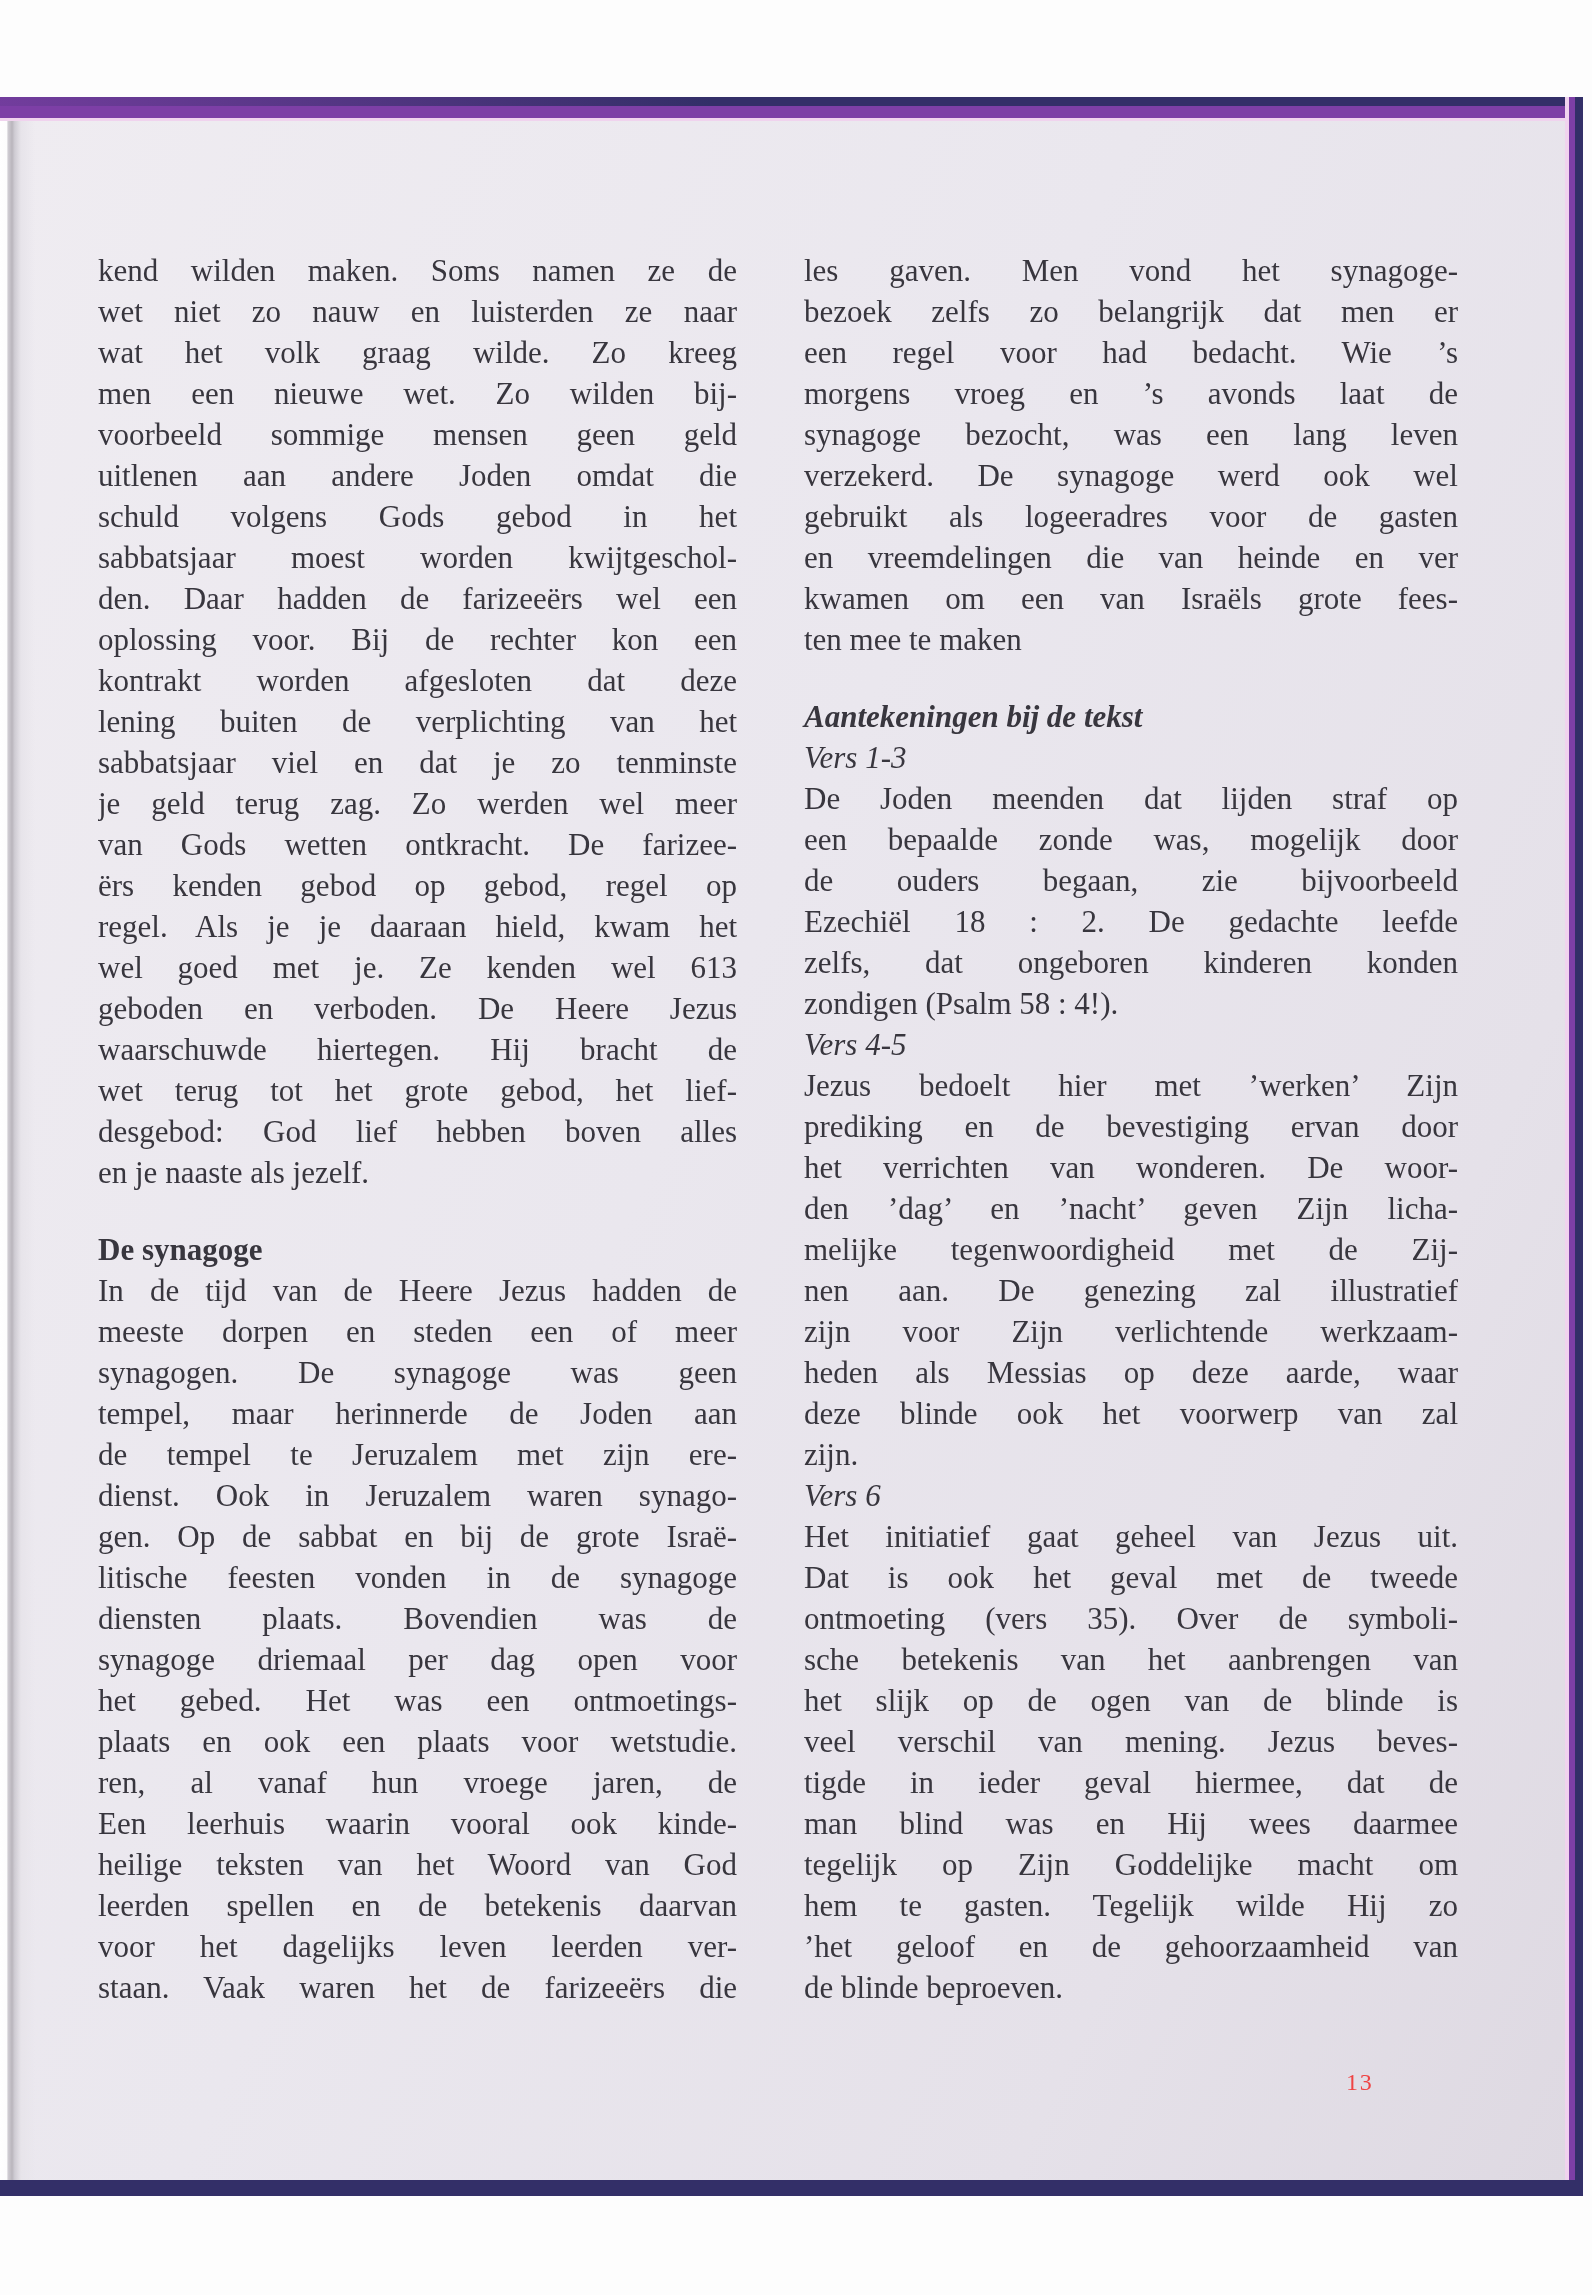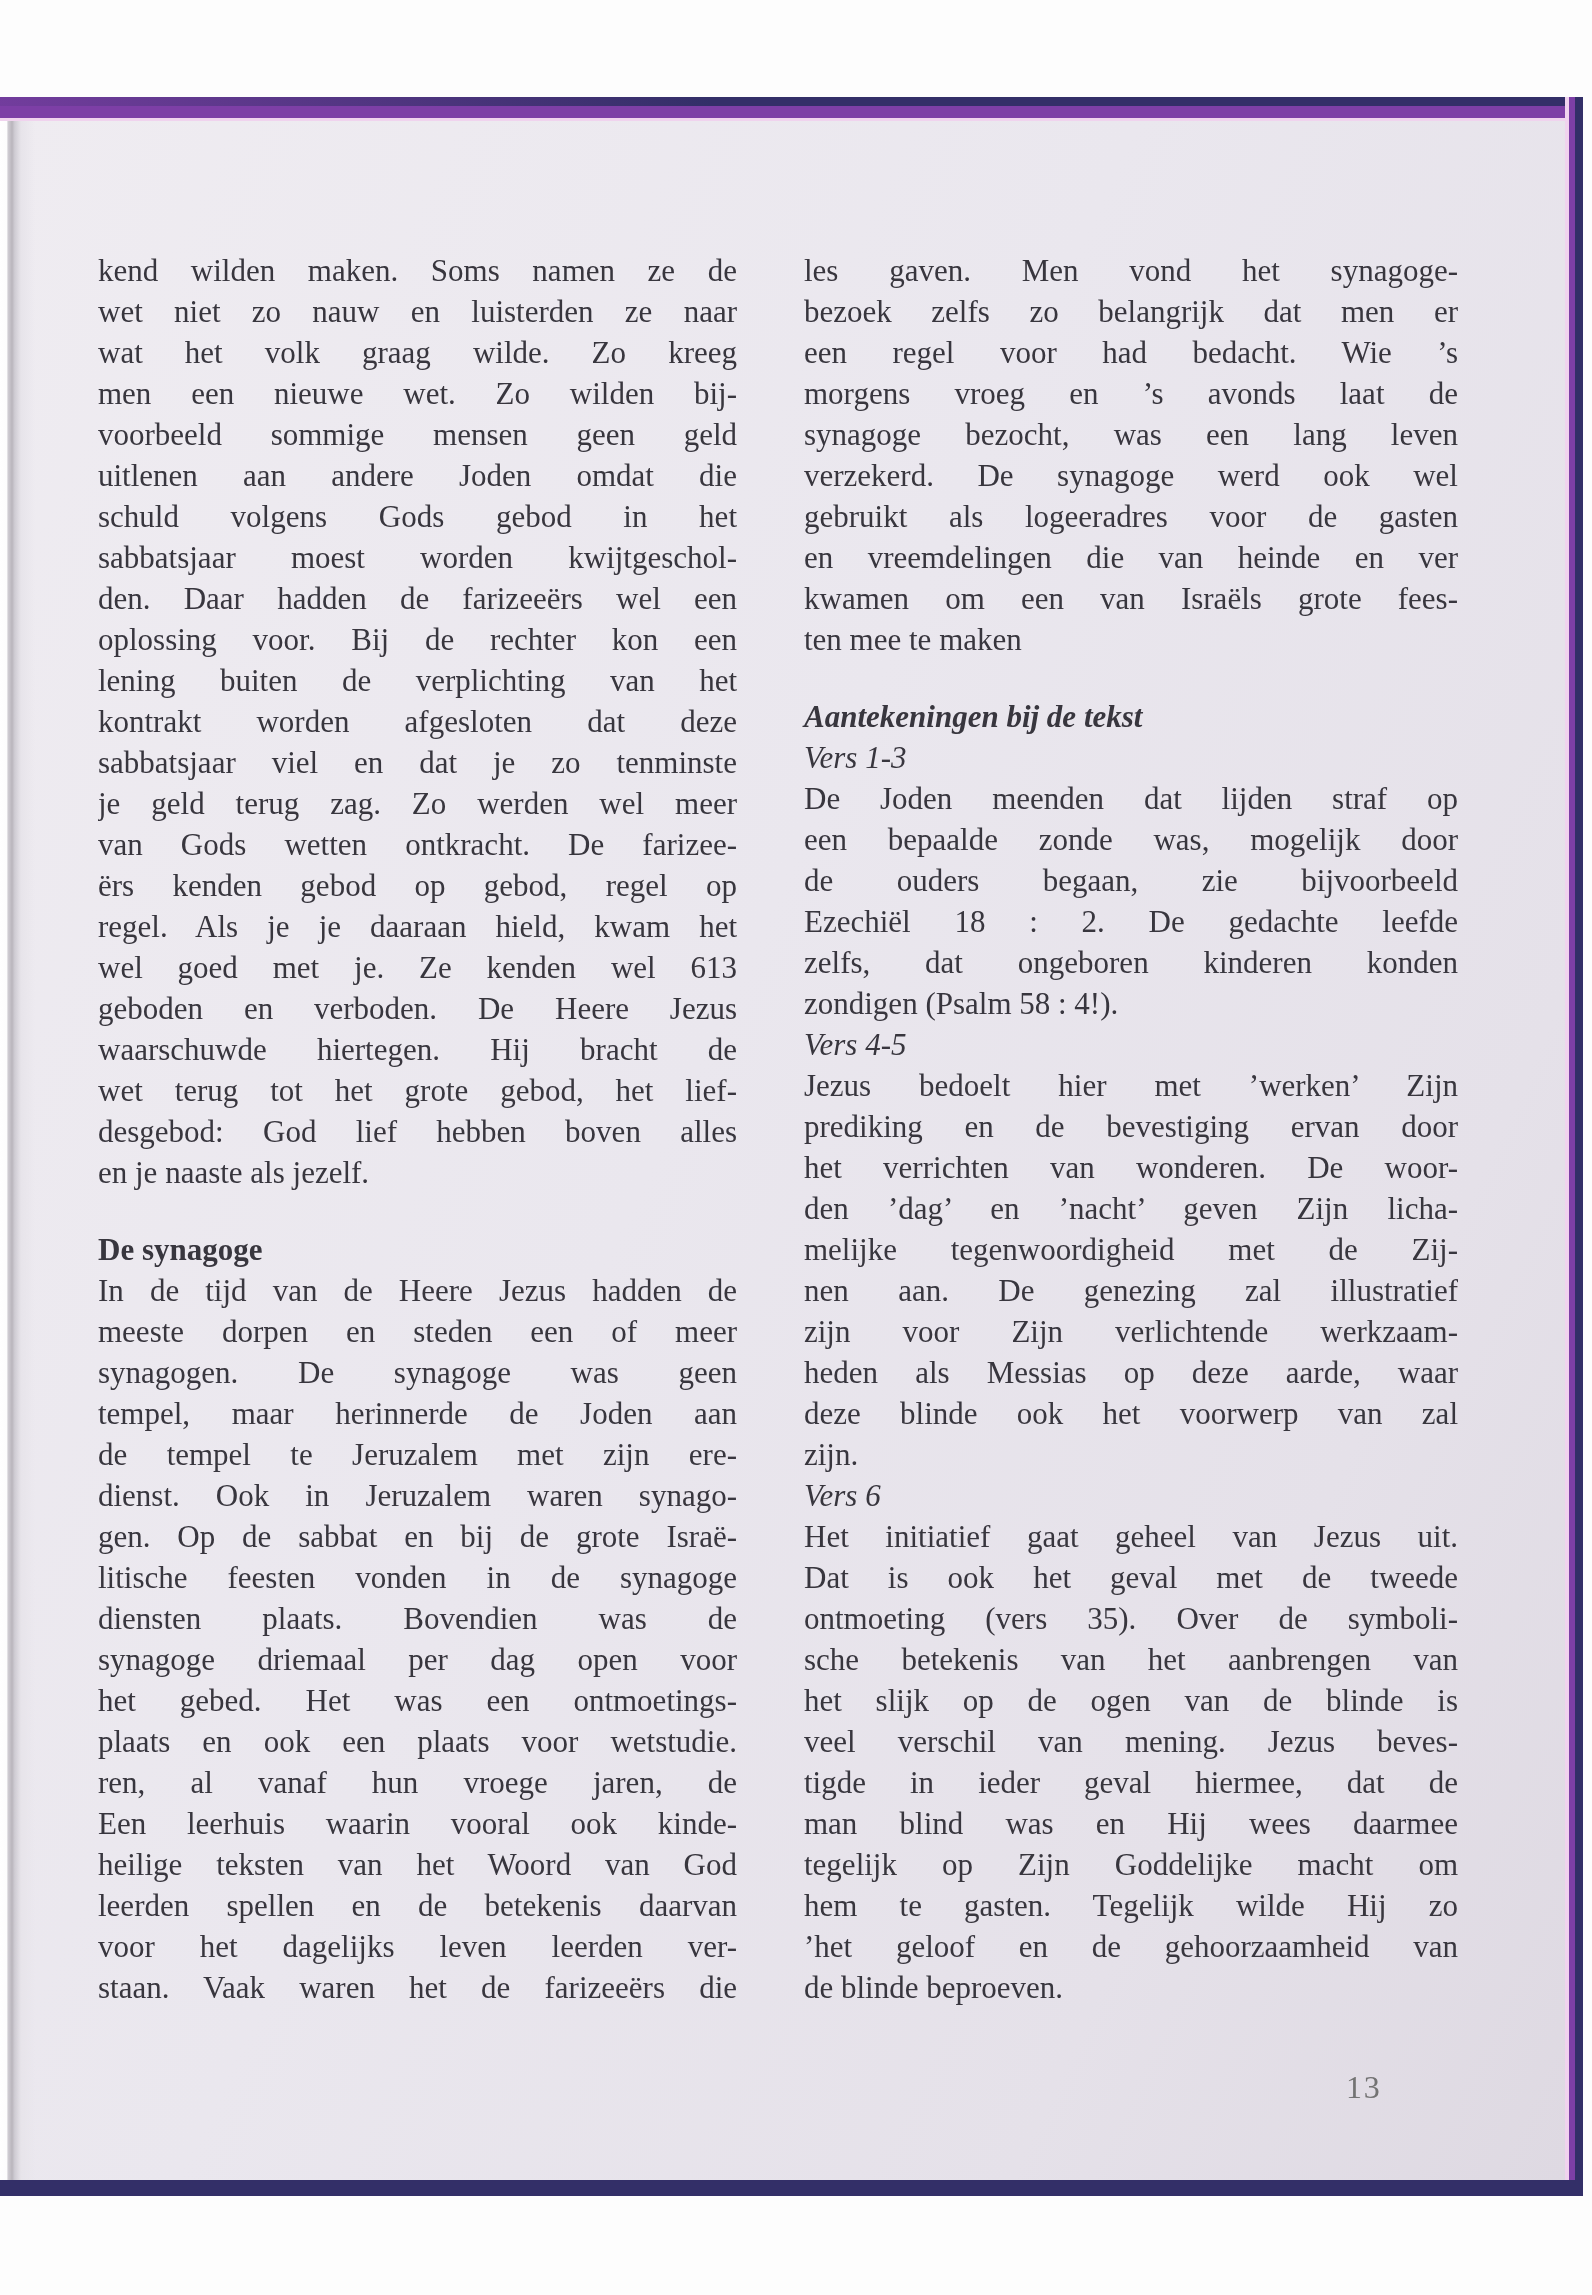--- a/index.html
+++ b/index.html
@@ -55,21 +55,21 @@
     text-align:justify;text-align-last:justify;
     height:41px;overflow:hidden;white-space:normal;
     hyphens:none;-webkit-hyphens:none;
   }
   .line.last{text-align:left;text-align-last:left;}
   .h-bold{font-weight:bold;margin-top:36px;height:41px;}
   .h-bolditalic{font-weight:bold;font-style:italic;margin-top:36px;height:41px;}
   .h-italic{font-weight:normal;font-style:italic;height:41px;}
   .page-num{
     position:absolute;left:1346px;top:2069px;
-    font-size:32px;color:#737373;letter-spacing:1.7px;
+    font-size:24px;color:#ef4444;letter-spacing:1.7px;
   }
 </style>
 </head>
 <body style="--navy: #332f68; --purple: #7d3fa6; --pink: #f0d3ee;">
 
 <div class="cover-top">
   <div class="taper"></div>
 </div>
 <div class="cover-right"></div>
 <div class="cover-bottom"></div>
@@ -83,22 +83,22 @@
       <div class="line">kend wilden maken. Soms namen ze de</div>
       <div class="line">wet niet zo nauw en luisterden ze naar</div>
       <div class="line">wat het volk graag wilde. Zo kreeg</div>
       <div class="line">men een nieuwe wet. Zo wilden bij-</div>
       <div class="line">voorbeeld sommige mensen geen geld</div>
       <div class="line">uitlenen aan andere Joden omdat die</div>
       <div class="line">schuld volgens Gods gebod in het</div>
       <div class="line">sabbatsjaar moest worden kwijtgeschol-</div>
       <div class="line">den. Daar hadden de farizeeërs wel een</div>
       <div class="line">oplossing voor. Bij de rechter kon een</div>
+      <div class="line">kontrakt worden afgesloten dat deze</div>
       <div class="line">lening buiten de verplichting van het</div>
-      <div class="line">kontrakt worden afgesloten dat deze</div>
       <div class="line">sabbatsjaar viel en dat je zo tenminste</div>
       <div class="line">je geld terug zag. Zo werden wel meer</div>
       <div class="line">van Gods wetten ontkracht. De farizee-</div>
       <div class="line">ërs kenden gebod op gebod, regel op</div>
       <div class="line">regel. Als je je daaraan hield, kwam het</div>
       <div class="line">wel goed met je. Ze kenden wel 613</div>
       <div class="line">geboden en verboden. De Heere Jezus</div>
       <div class="line">waarschuwde hiertegen. Hij bracht de</div>
       <div class="line">wet terug tot het grote gebod, het lief-</div>
       <div class="line">desgebod: God lief hebben boven alles</div>

